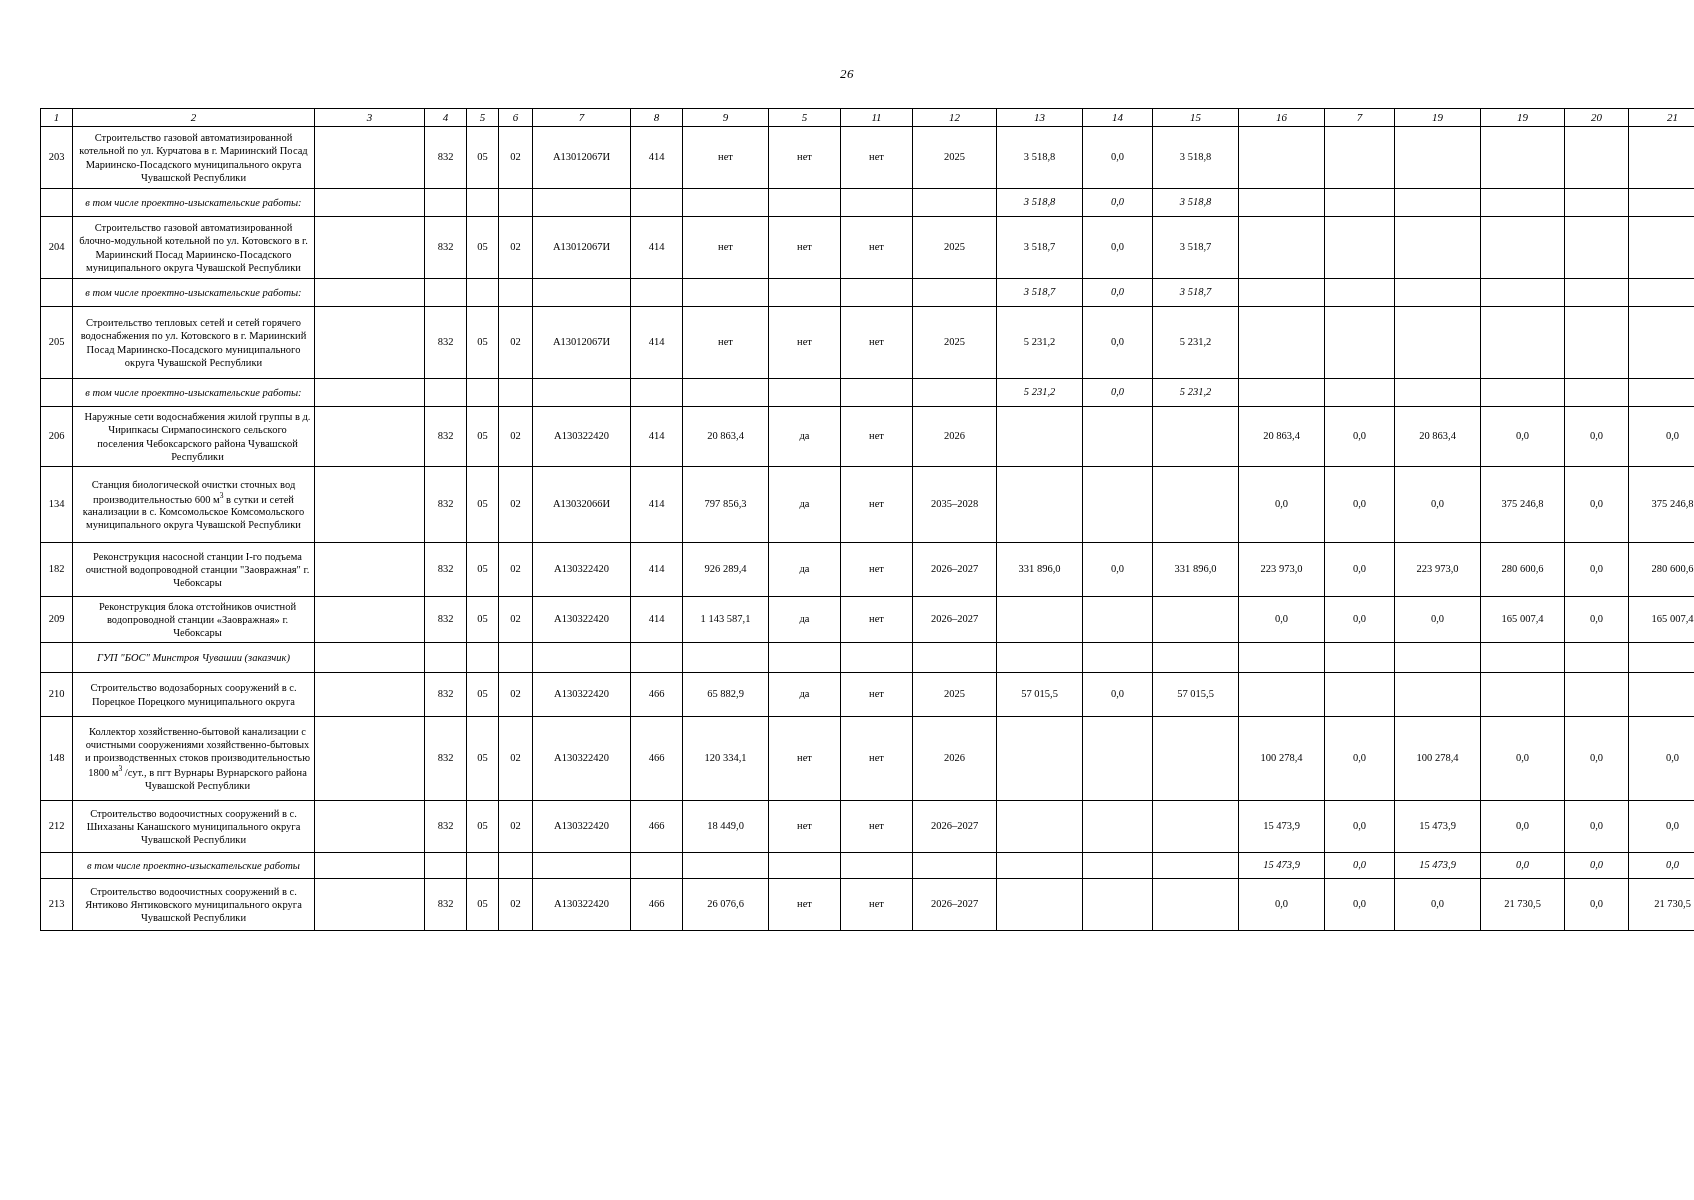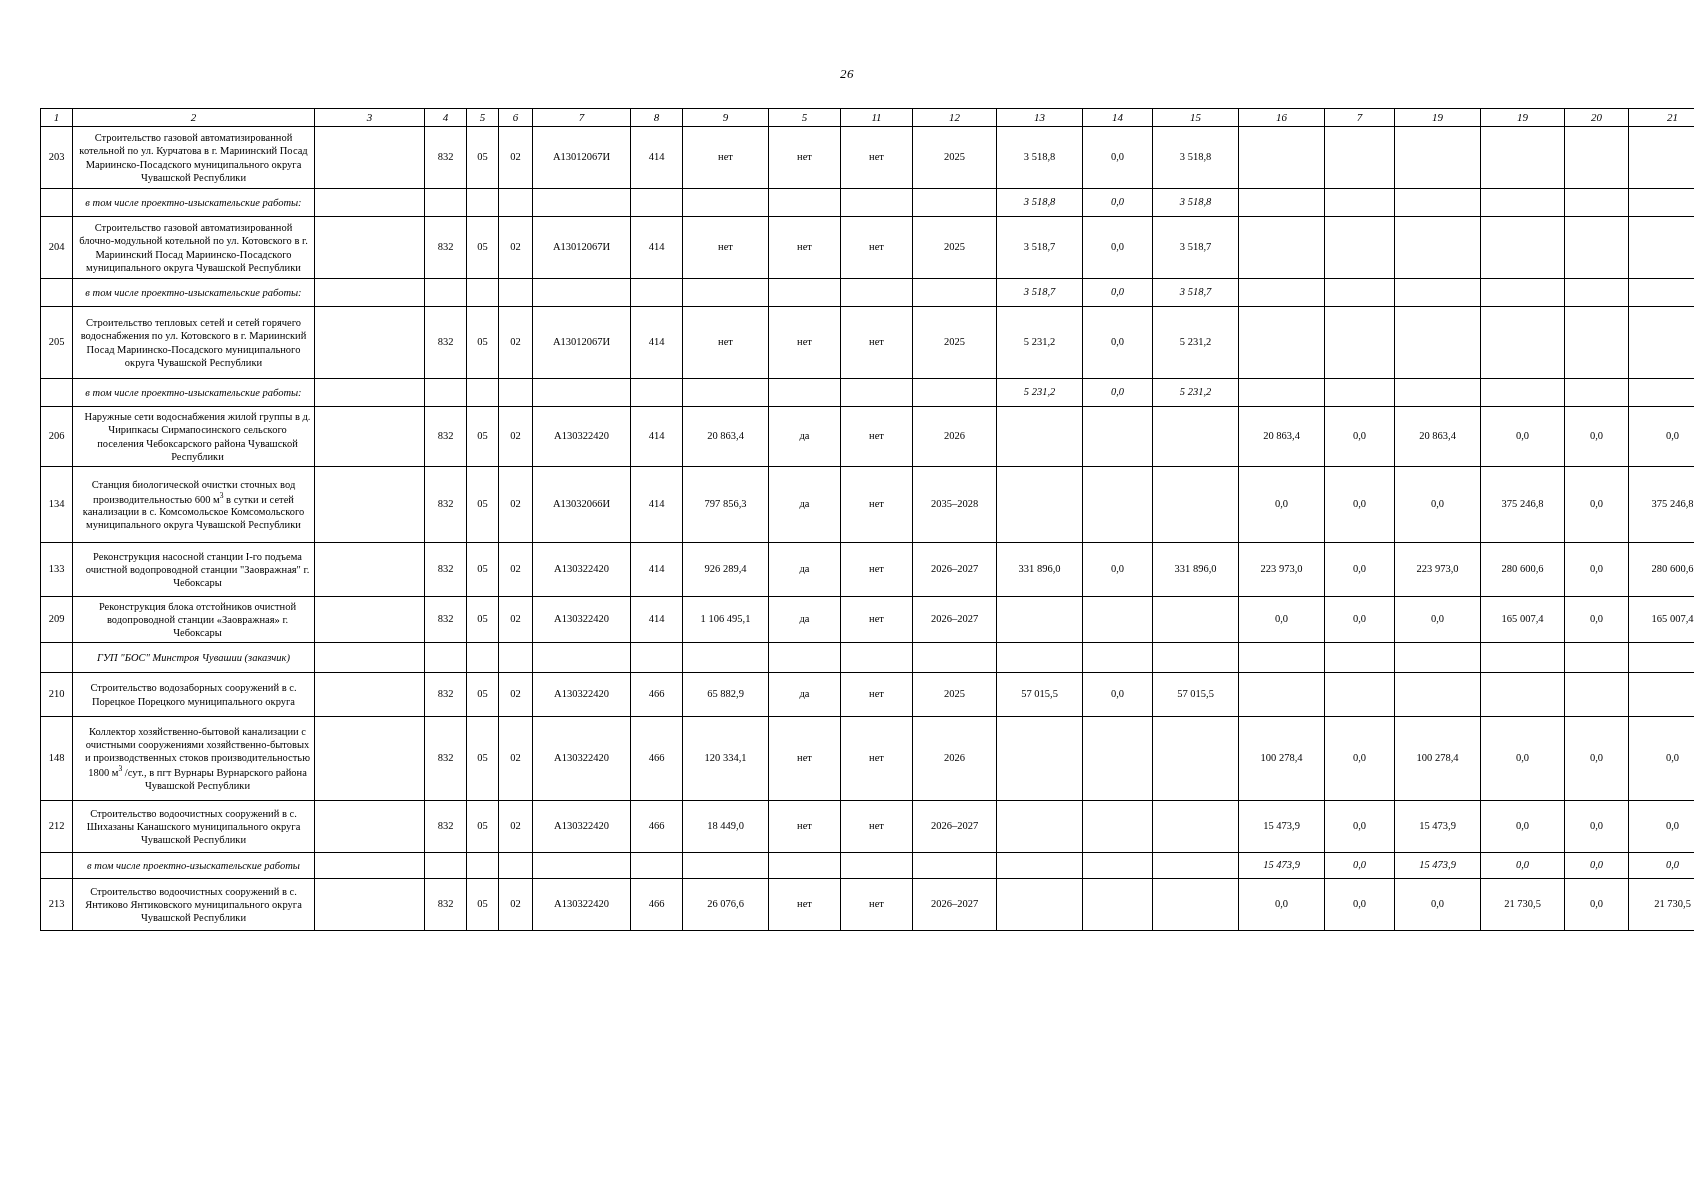--- a/index.html
+++ b/index.html
@@ -310,21 +310,21 @@
             <td class="num"></td>
             <td class="num"></td>
             <td class="num">0,0</td>
             <td class="num">0,0</td>
             <td class="num">0,0</td>
             <td class="num">375 246,8</td>
             <td class="num">0,0</td>
             <td class="num">375 246,8</td>
           </tr>
           <tr style="height: 54px;">
-            <td>133</td>
+            <td>182</td>
             <td class="name indent">Реконструкция насосной станции I-го подъема очистной водопроводной станции "Заовражная" г. Чебоксары</td>
             <td class="num"></td>
             <td class="num">832</td>
             <td class="num">05</td>
             <td class="num">02</td>
             <td class="num">А130322420</td>
             <td class="num">414</td>
             <td class="num">926 289,4</td>
             <td class="num">да</td>
             <td class="num">нет</td>
@@ -341,21 +341,21 @@
           </tr>
           <tr style="height: 46px;">
             <td>209</td>
             <td class="name indent">Реконструкция блока отстойников очистной водопроводной станции «Заовражная» г. Чебоксары</td>
             <td class="num"></td>
             <td class="num">832</td>
             <td class="num">05</td>
             <td class="num">02</td>
             <td class="num">А130322420</td>
             <td class="num">414</td>
-            <td class="num">1 106 495,1</td>
+            <td class="num">1 143 587,1</td>
             <td class="num">да</td>
             <td class="num">нет</td>
             <td class="num">2026–2027</td>
             <td class="num"></td>
             <td class="num"></td>
             <td class="num"></td>
             <td class="num">0,0</td>
             <td class="num">0,0</td>
             <td class="num">0,0</td>
             <td class="num">165 007,4</td>

